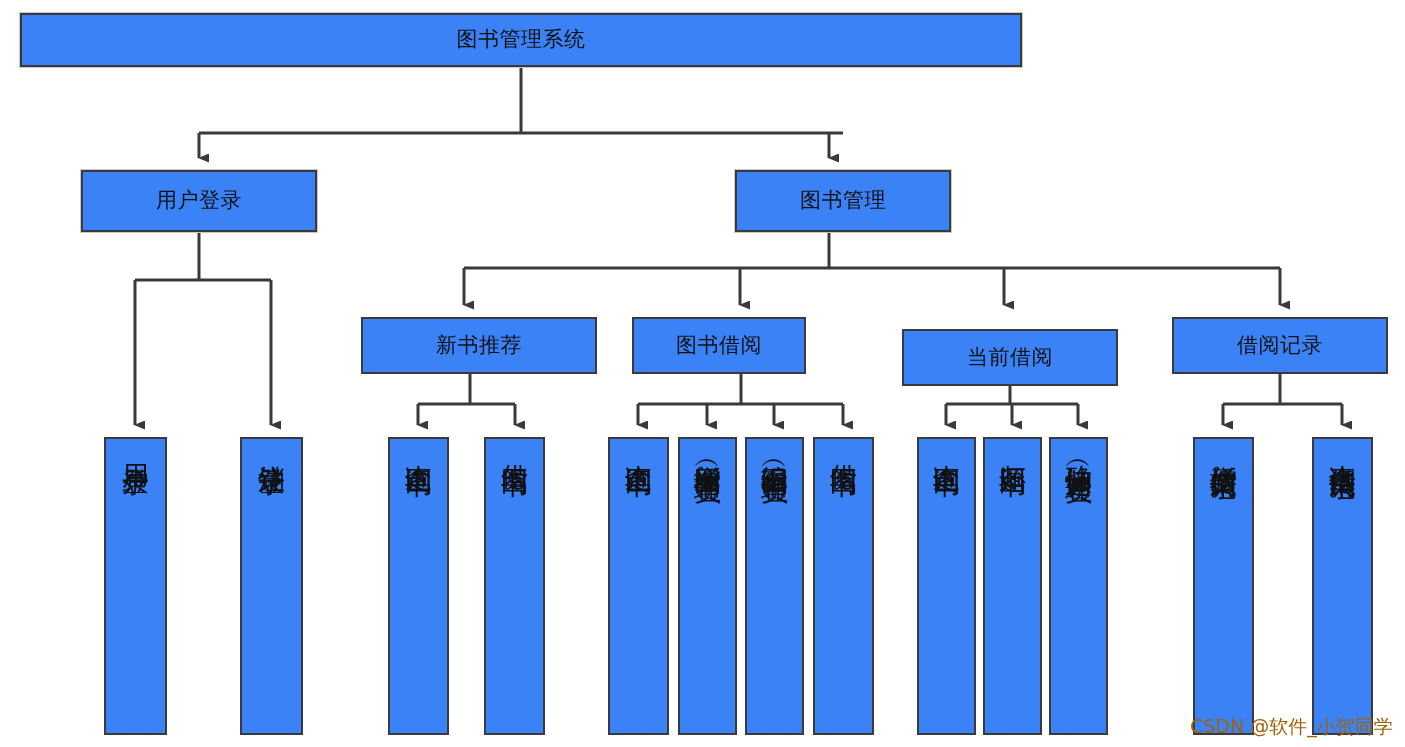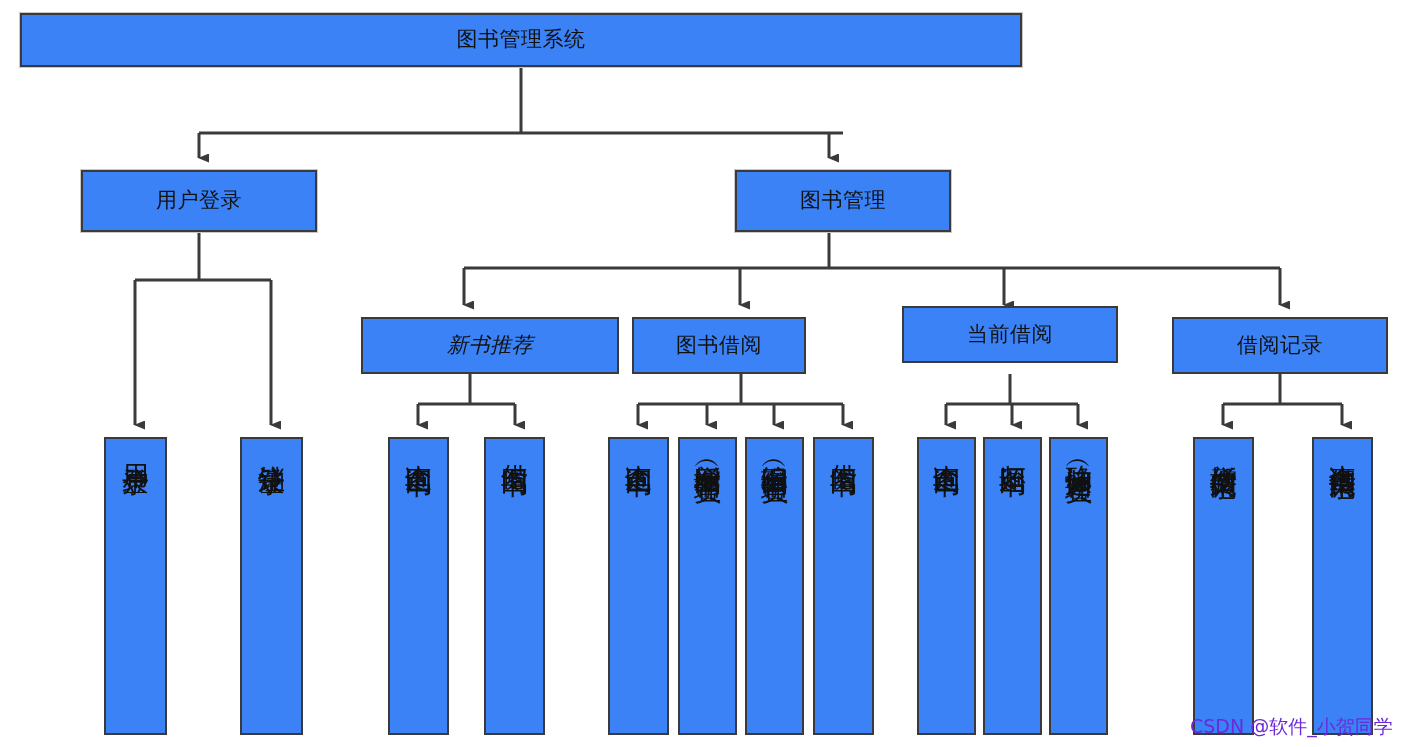--- a/index.html
+++ b/index.html
@@ -58,21 +58,21 @@
     line-height: 1.18;
     letter-spacing: 2px;
     white-space: nowrap;
     text-align: left;
   }
   .watermark {
     position: absolute;
     left: 1190px;
     top: 714px;
     font-size: 19px;
-    color: #6d28d9;
+    color: #a16207;
     white-space: nowrap;
     font-family: "DejaVu Sans", "Liberation Sans", sans-serif;
   }
 </style>
 </head>
 <body>
 
 <div id="diagram-root">
 
   <svg class="wires" viewBox="0 0 1405 747" width="1405" height="747" xmlns="http://www.w3.org/2000/svg">
@@ -128,27 +128,27 @@
   <div id="nodes-layer">
       <div class="node level-root" style="left: 20px; top: 13px; width: 1002px; height: 54px;">
         <span class="node-label-h">图书管理系统</span>
       </div>
       <div class="node level-2" style="left: 81px; top: 170px; width: 236px; height: 62px;">
         <span class="node-label-h">用户登录</span>
       </div>
       <div class="node level-2" style="left: 711px; top: 170px; width: 216px; height: 62px; margin-left: 24px;">
         <span class="node-label-h">图书管理</span>
       </div>
-      <div class="node level-3" style="left: 361px; top: 317px; width: 258px; height: 57px; font-style: italic;">
+      <div class="node level-3" style="left: 361px; top: 317px; width: 236px; height: 57px;">
         <span class="node-label-h">新书推荐</span>
       </div>
       <div class="node level-3" style="left: 632px; top: 317px; width: 174px; height: 57px;">
         <span class="node-label-h">图书借阅</span>
       </div>
-      <div class="node level-3" style="left: 902px; top: 306px; width: 216px; height: 57px;">
+      <div class="node level-3" style="left: 902px; top: 329px; width: 216px; height: 57px;">
         <span class="node-label-h">当前借阅</span>
       </div>
       <div class="node level-3" style="left: 1172px; top: 317px; width: 216px; height: 57px;">
         <span class="node-label-h">借阅记录</span>
       </div>
       <div class="node level-4 leaf" style="left: 104px; top: 437px; width: 63px; height: 298px;">
         <span class="node-label-v">用户登录</span>
       </div>
       <div class="node level-4 leaf" style="left: 240px; top: 437px; width: 63px; height: 298px;">
         <span class="node-label-v">注销登录</span>

